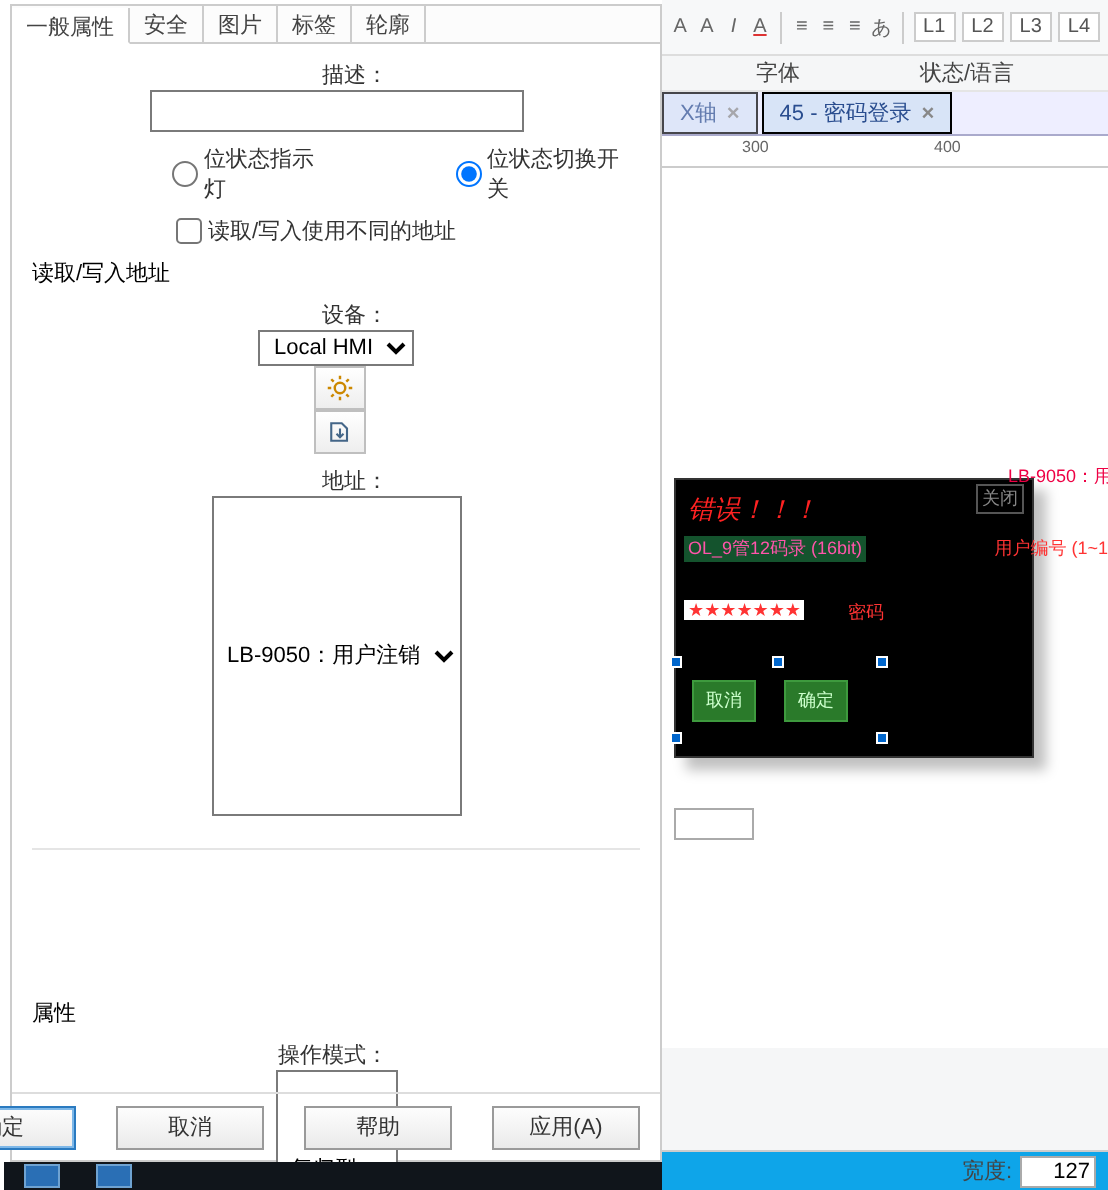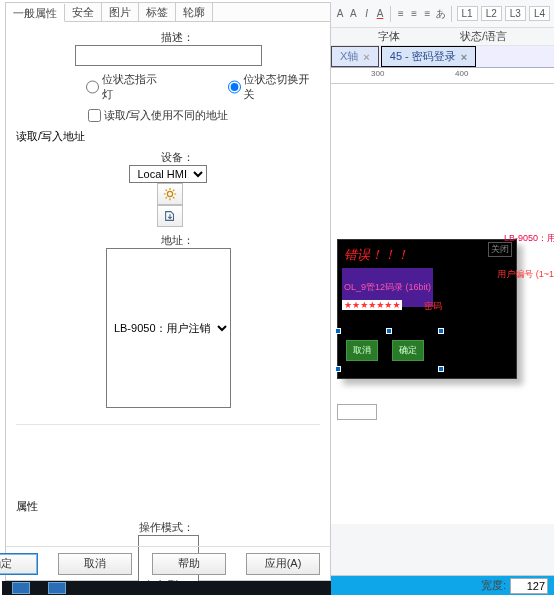--- a/index.html
+++ b/index.html
@@ -17,21 +17,21 @@
 .txt { flex: 1; height: 22px; border: 1px solid #7a7a7a; padding: 2px 4px; background: #fff; }
 .radio-grp { display: flex; gap: 60px; padding-left: 70px; }
 .radio-grp label, .chk-row label { display: flex; gap: 3px; font-size: 11px; }
 .chk-row { padding-left: 72px; margin-bottom: 6px; }
 input[type=radio], input[type=checkbox] { margin: 0; }
 
 .group { margin-top: 4px; }
 .group-title { font-size: 11px; color: #000; margin-bottom: 6px; }
 .group-body { border-bottom: 1px solid #e5e5e5; padding-bottom: 10px; margin-bottom: 10px; }
 
-.sel { flex: 1; height: 20px; border: 1px solid #7a7a7a; background: #fff; padding: 1px 3px; font-size: 11px; text-align: right; }
+.sel { flex: 1; height: 20px; border: 1px solid #7a7a7a; background: #fff; padding: 1px 3px; font-size: 11px; }
 .sel.narrow { flex: 0 0 160px; }
 .icon-btn { width: 26px; height: 22px; border: 1px solid #bfbfbf; background: linear-gradient(#fff,#eee); display: flex; align-items: center; justify-content: center; cursor: pointer; margin-left: 4px; }
 .icon-btn svg { width: 14px; height: 14px; }
 .btnbar { position: absolute; left: 0; right: 0; bottom: 0; height: 34px; border-top: 1px solid #ddd; display: flex; align-items: center; padding: 0 10px; gap: 20px; justify-content: flex-end; }
 .btnbar .pad { flex: 1; }
 .btn { min-width: 74px; height: 22px; border: 1px solid #9a9a9a; background: linear-gradient(#fdfdfd,#eaeaea); cursor: pointer; font-size: 11px; color: #333; }
 .btn.primary { border: 1px solid #2a7ac0; box-shadow: 0 0 0 1px #7db7e8 inset; }
 
 .disabled-text { color: #aaa; }
 input[disabled] { background:#f7f7f7; }
@@ -92,28 +92,28 @@
       <span>X轴</span>
       <span class="x">×</span>
     </div>
     <div class="doc-tab">
       <span>45 - 密码登录</span>
       <span class="x">×</span>
     </div>
   </div>
   <div class="ruler">
     <span class="num" style="left:40px">300</span>
-    <span class="num" style="left:124px">400</span>
+    <span class="num" style="left:136px">400</span>
   </div>
   <div class="canvas">
     <div class="box mock-window">
       <div class="bar" style="right:-70px; top:-8px; color:#e04; font-size:9px">LB-9050：用户注销)</div>
       <div class="bar" style="right:4px; top:2px; color:#888; border:1px solid #555; padding:0 2px">关闭</div>
       <div class="bar" style="left:6px; top:6px; color:#f22; font-style:italic; font-size:13px">错误！！！</div>
-      <div class="bar" style="left:4px; top:28px; color:#f5a; background:#4c1d95; padding:13px 2px">OL_9管12码录 (16bit)</div>
+      <div class="bar" style="left:4px; top:28px; color:#f5a; background:#14532d; padding:0 2px">OL_9管12码录 (16bit)</div>
       <div class="bar" style="right:-46px; top:28px; color:#f33">用户编号 (1~12)</div>
       <div class="bar" style="left:4px; top:60px; color:#f33; background:#fff; padding:0 2px">★★★★★★★</div>
       <div class="bar" style="left:86px; top:60px; color:#f33">密码</div>
       <div class="bar" style="left:8px; top:100px; color:#cfc; background:#2a7a2a; border:1px solid #3e9a3e; padding:3px 6px">取消</div>
       <div class="bar" style="left:54px; top:100px; color:#cfc; background:#2a7a2a; border:1px solid #3e9a3e; padding:3px 6px">确定</div>
 
       <div style="position:absolute; left:-3px; top:88px; width:6px; height:6px; background:#06c; border:1px solid #fff"></div>
       <div style="position:absolute; left:48px; top:88px; width:6px; height:6px; background:#06c; border:1px solid #fff"></div>
       <div style="position:absolute; left:100px; top:88px; width:6px; height:6px; background:#06c; border:1px solid #fff"></div>
       <div style="position:absolute; left:-3px; top:126px; width:6px; height:6px; background:#06c; border:1px solid #fff"></div>

